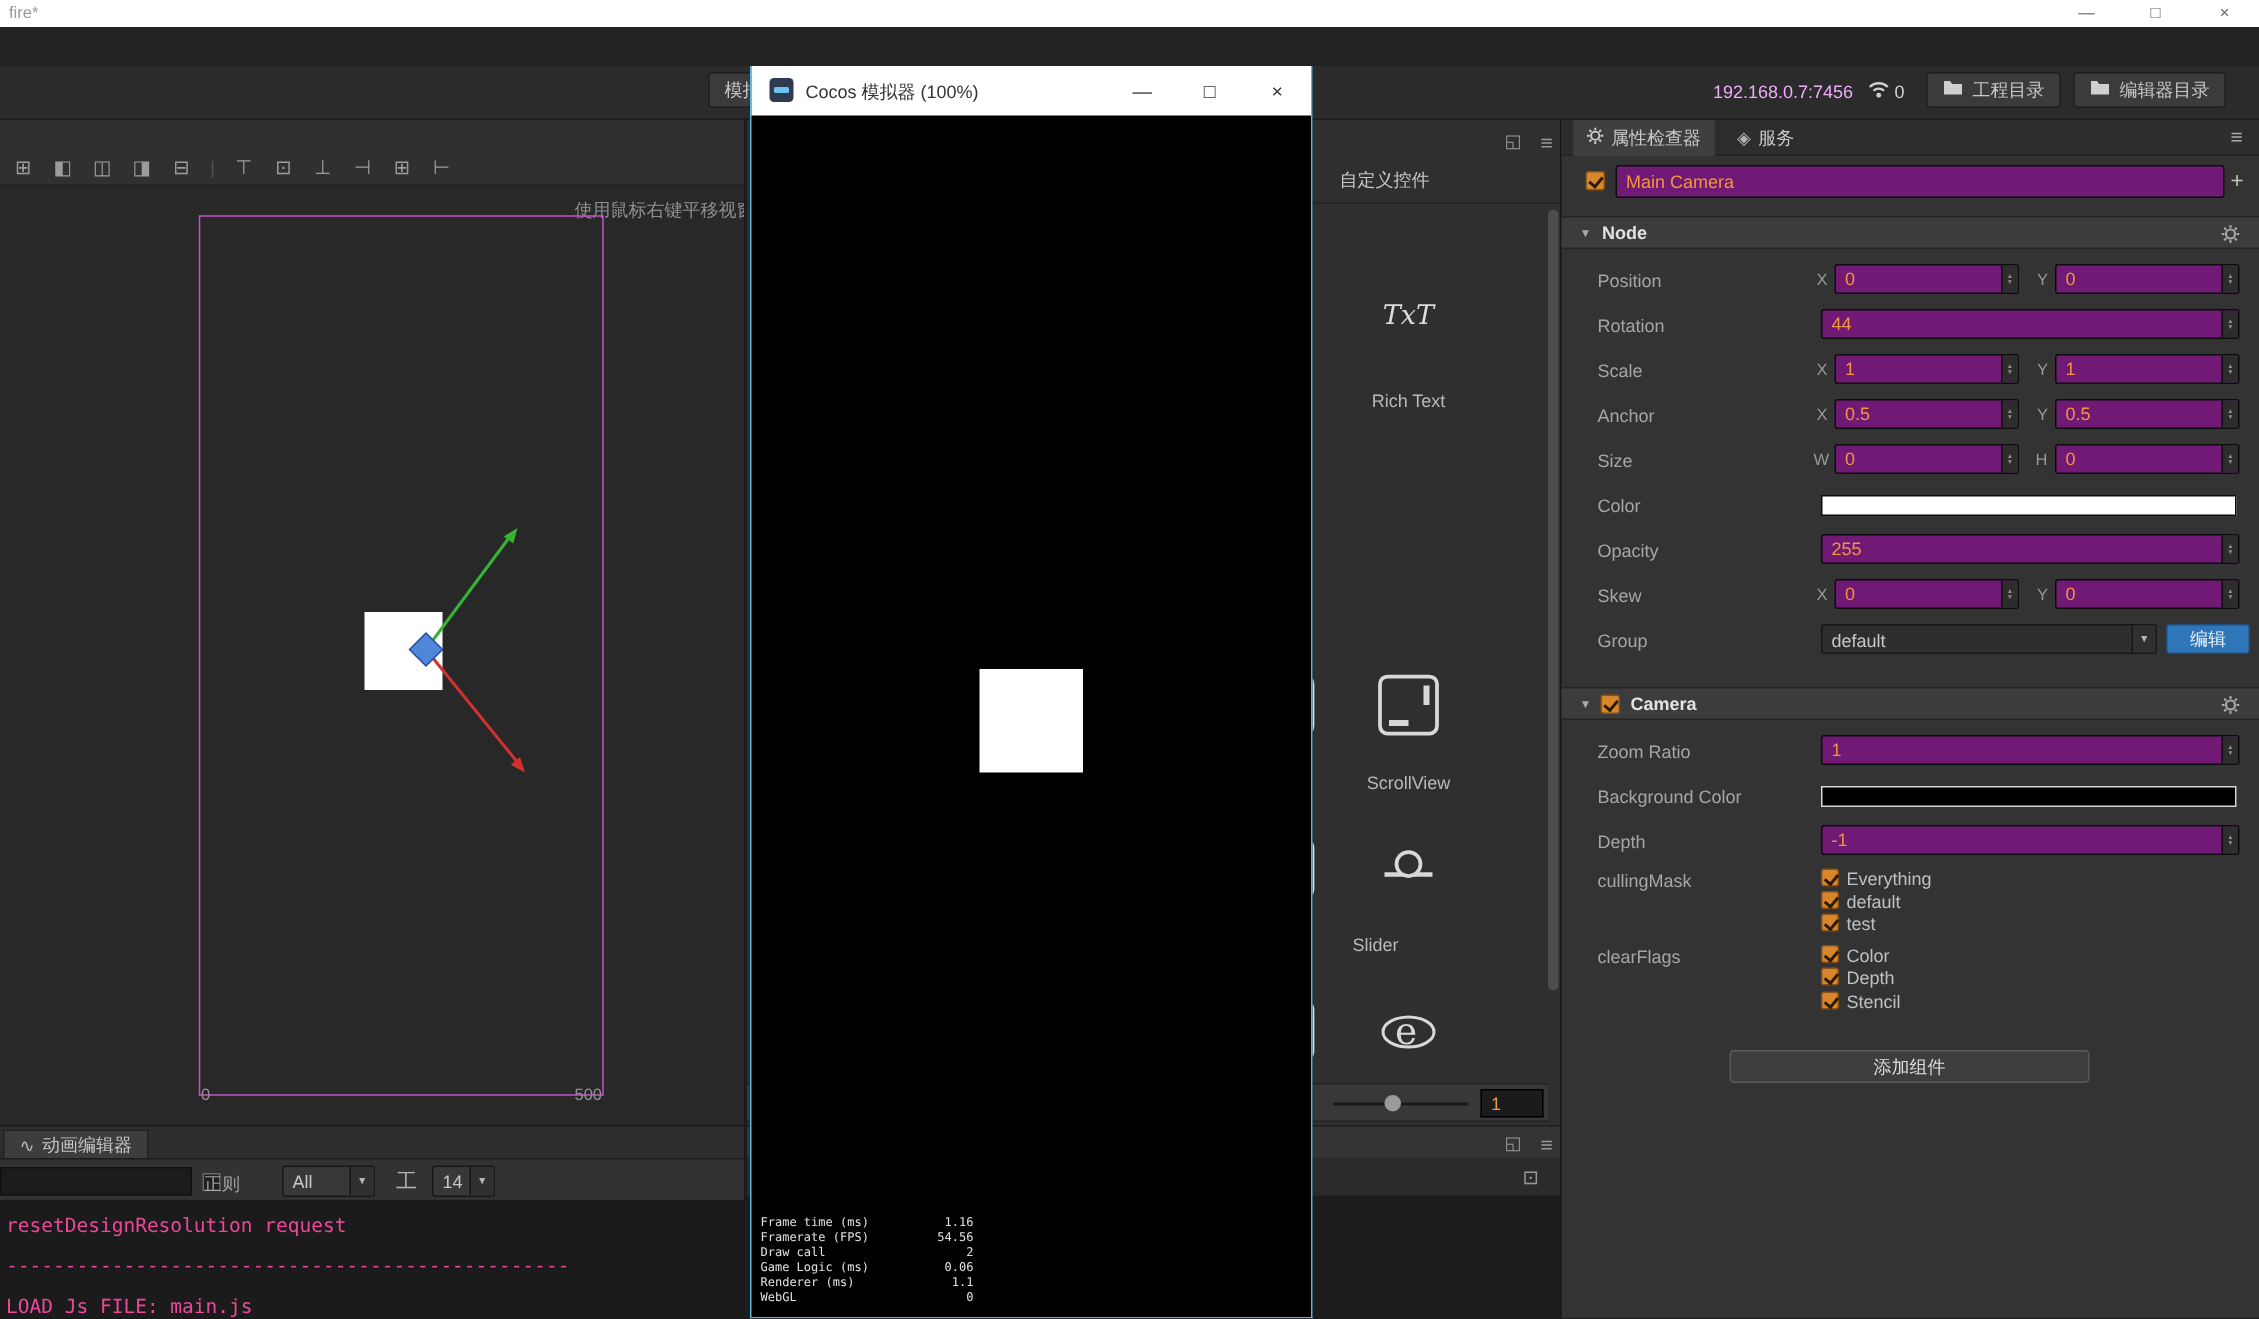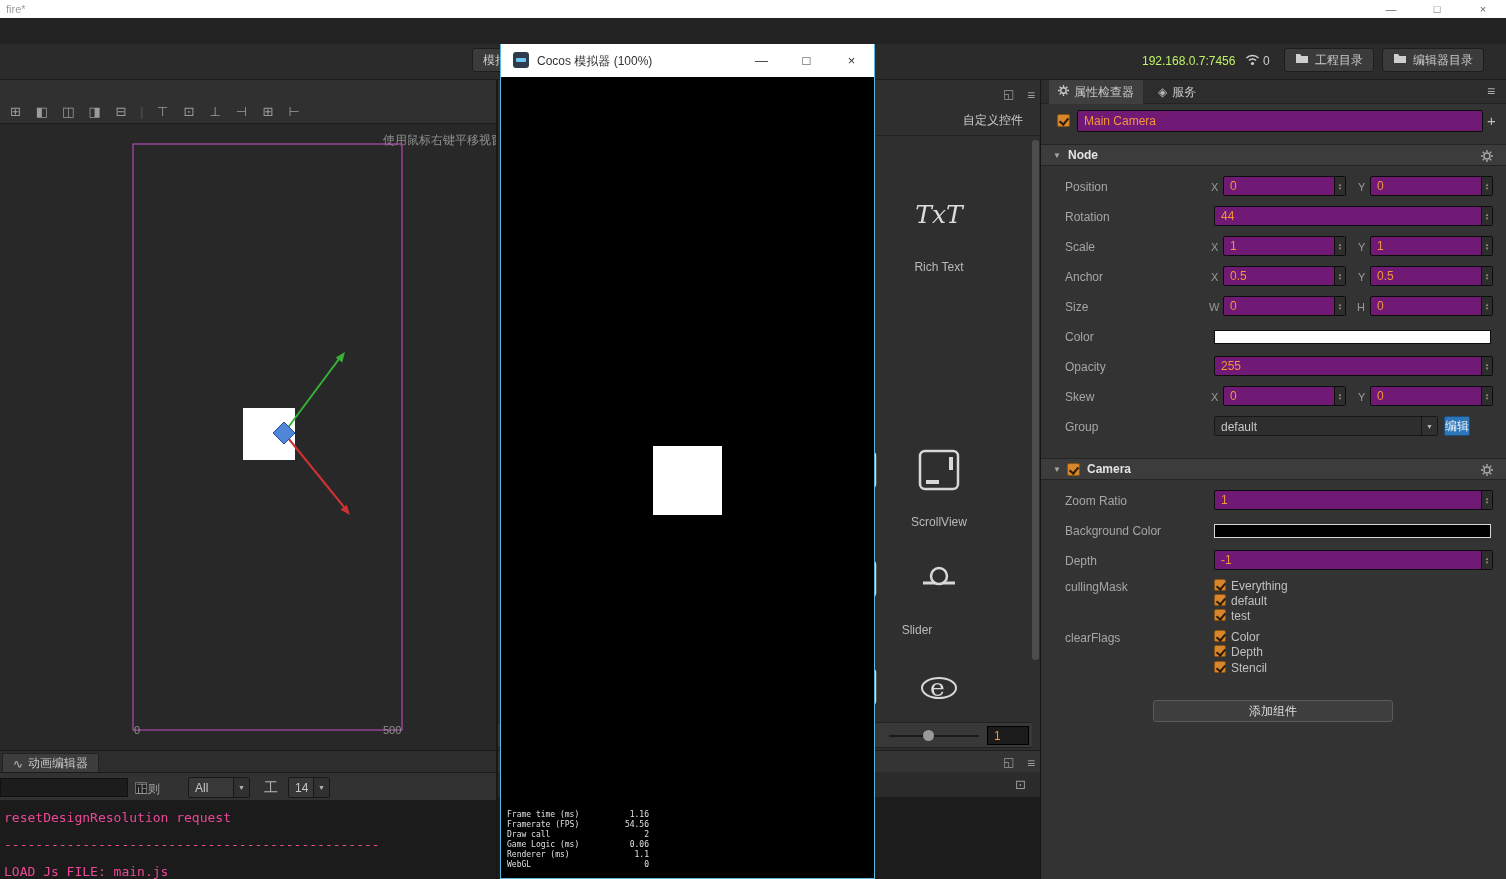--- a/index.html
+++ b/index.html
@@ -44,21 +44,21 @@
   .animtab{position:absolute;left:2px;top:2px;height:20px;background:#3d3d3d;border:1px solid #222;border-bottom:none;
            display:flex;align-items:center;gap:5px;padding:0 10px;color:#c6c6c6}
   .searchrow{position:absolute;left:0;top:692px;right:0;height:28px;background:#323232;border-top:1px solid #1b1b1b}
   .sinput{position:absolute;left:0;top:5px;width:128px;height:19px;background:#1c1c1c;border:1px solid #101010;color:#ccc;padding:0 5px;font-size:12px}
   .consolebox{position:absolute;left:0;top:720px;right:0;height:79px;background:#1b1b1b;
               font-family:"DejaVu Sans Mono","Liberation Mono",monospace;font-size:13px;color:#ec4899}
   .cline{position:absolute;left:4px;white-space:nowrap}
 
   
   .midcol{position:absolute;left:497px;top:80px;width:543px;height:799px;background:#2f2f2f;border-left:1px solid #1a1a1a}
-  .wtitle{position:absolute;left:395px;top:32px;width:130px;text-align:right;color:#c9c9c9}
+  .wtitle{position:absolute;left:395px;top:32px;width:130px;text-align:left;color:#c9c9c9}
   .wline{position:absolute;left:0;top:55px;right:0;height:1px;background:#232323}
   .wlabel{position:absolute;width:100px;text-align:center;color:#b9b9b9}
   .paneicon{position:absolute;color:#9a9a9a;font-size:12px}
   .wstrip{position:absolute;left:0;top:642px;right:8px;height:26px;background:#383838;border-top:1px solid #222;border-bottom:1px solid #222}
   .vscroll{position:absolute;left:534px;top:60px;width:7px;height:520px;background:#4d4d4d;border-radius:3px}
   .midrowA{position:absolute;left:0;top:670px;right:0;height:22px;background:#343434;border-top:1px solid #1d1d1d}
   .midrowB{position:absolute;left:0;top:692px;right:0;height:25px;background:#2b2b2b}
   .midrowC{position:absolute;left:0;top:717px;right:0;height:82px;background:#1d1d1d}
 
   
@@ -66,21 +66,21 @@
   .tabbar{position:absolute;left:0;top:0;right:0;height:24px;background:#2d2d2d;border-bottom:1px solid #222}
   .tab{position:absolute;top:0;height:24px;display:flex;align-items:center;gap:5px;padding:0 9px;color:#c9c9c9}
   .tab.active{background:#3f3f3f}
   .sect{position:absolute;left:0;right:0;height:22px;background:#3c3c3c;border-top:1px solid #242424;border-bottom:1px solid #242424}
   .secttri{position:absolute;left:12px;top:6px;font-size:8px;color:#a8a8a8}
   .secttitle{position:absolute;left:27px;top:3px;font-weight:bold;color:#e3e3e3}
   .prow{position:absolute;left:0;right:0;height:22px}
   .pl{position:absolute;left:24px;top:4px;color:#a6a6a6;white-space:nowrap}
   .ax{position:absolute;top:5px;color:#999;font-size:11px}
   .swatch{position:absolute;left:173px;width:277px;height:14px;border:1px solid #0c0c0c}
-  .editbtn{position:absolute;left:403px;top:0;width:26px;height:20px;background:#2f76b8;border:1px solid #1c4d7d;border-radius:2px;
+  .editbtn{position:absolute;left:403px;top:0;width:56px;height:20px;background:#2f76b8;border:1px solid #1c4d7d;border-radius:2px;
            color:#eaf2fa;text-align:center;line-height:18px}
   .cblabel{position:absolute;left:190px;color:#c0c0c0;white-space:nowrap}
   .addbtn{position:absolute;left:112px;top:620px;width:240px;height:22px;background:#3e3e3e;border:1px solid #5a5a5a;border-radius:3px;
           color:#dddddd;text-align:center;line-height:20px}
 
   
   .simwin{position:absolute;left:500px;top:44px;width:375px;height:835px;background:#000;z-index:40;
           border-left:1px solid #58b7dc;border-right:1px solid #58b7dc;border-bottom:1px solid #58b7dc}
   .simtitle{position:absolute;left:0;top:0;right:0;height:33px;background:#ffffff;color:#333}
   .simicon{position:absolute;left:12px;top:8px;width:16px;height:16px;border-radius:3px;background:#2e3b4e}
@@ -103,21 +103,21 @@
       <span class="winbtn">□</span>
       <span class="winbtn">×</span>
     </div>
   </div>
 
   <div class="band1"></div>
   <div class="band2">
     <div class="tbtn" style="left:472px;top:4px;width:80px;justify-content:flex-start">
       <span>模拟</span>
     </div>
-    <span class="abs" style="left:1142px;top:10px;color:#bef264">192.168.0.7:7456</span>
+    <span class="abs" style="left:1142px;top:10px;color:#f0abfc">192.168.0.7:7456</span>
     <span class="abs" style="left:1245px;top:9px">
       <svg width="15" height="13" viewBox="0 0 15 13">
           <path d="M1.5 5 A8.5 8.5 0 0 1 13.5 5" fill="none" stroke="#cfcfcf" stroke-width="1.6"></path>
           <path d="M4 7.5 A5 5 0 0 1 11 7.5" fill="none" stroke="#cfcfcf" stroke-width="1.6"></path>
           <circle cx="7.5" cy="10.5" r="1.6" fill="#cfcfcf"></circle>
         </svg>
     </span>
     <span class="abs" style="left:1263px;top:10px;color:#cfcfcf">0</span>
     <div class="tbtn" style="left:1284px;top:4px">
       <span><svg width="14" height="11" viewBox="0 0 14 11">
@@ -200,21 +200,21 @@
     </div>
   </div>
 
   <div class="midcol">
     <span class="paneicon" style="left:505px;top:7px">◱</span>
     <span class="paneicon" style="left:529px;top:7px;font-size:14px">≡</span>
     <div class="wtitle">自定义控件</div>
     <div class="wline"></div>
 
     <div class="abs" style="left:338px;top:112px;width:44px;text-align:center;font-family:'DejaVu Serif',serif;font-size:28px;color:#e0e0e0">T</div>
-    <div class="abs" style="left:414px;top:120px;width:54px;text-align:center;font-family:'DejaVu Serif',serif;font-style:italic;font-size:25px;color:#dcdcdc">TxT</div>
+    <div class="abs" style="left:414px;top:120px;width:54px;text-align:center;font-family:'DejaVu Serif',serif;font-style:italic;font-size:18px;color:#dcdcdc">TxT</div>
     <div class="wlabel" style="left:391px;top:180px">Rich Text</div>
 
     <div class="abs" style="left:336px;top:368px">
       <svg width="44" height="44" viewBox="0 0 44 44">
           <rect x="3" y="3" width="38" height="38" rx="5" fill="none" stroke="#d8d8d8" stroke-width="2.5"></rect>
         </svg>
     </div>
     <div class="abs" style="left:419px;top:368px">
       <svg width="44" height="44" viewBox="0 0 44 44">
           <rect x="3" y="3" width="38" height="38" rx="5" fill="none" stroke="#d8d8d8" stroke-width="2.5"></rect>

